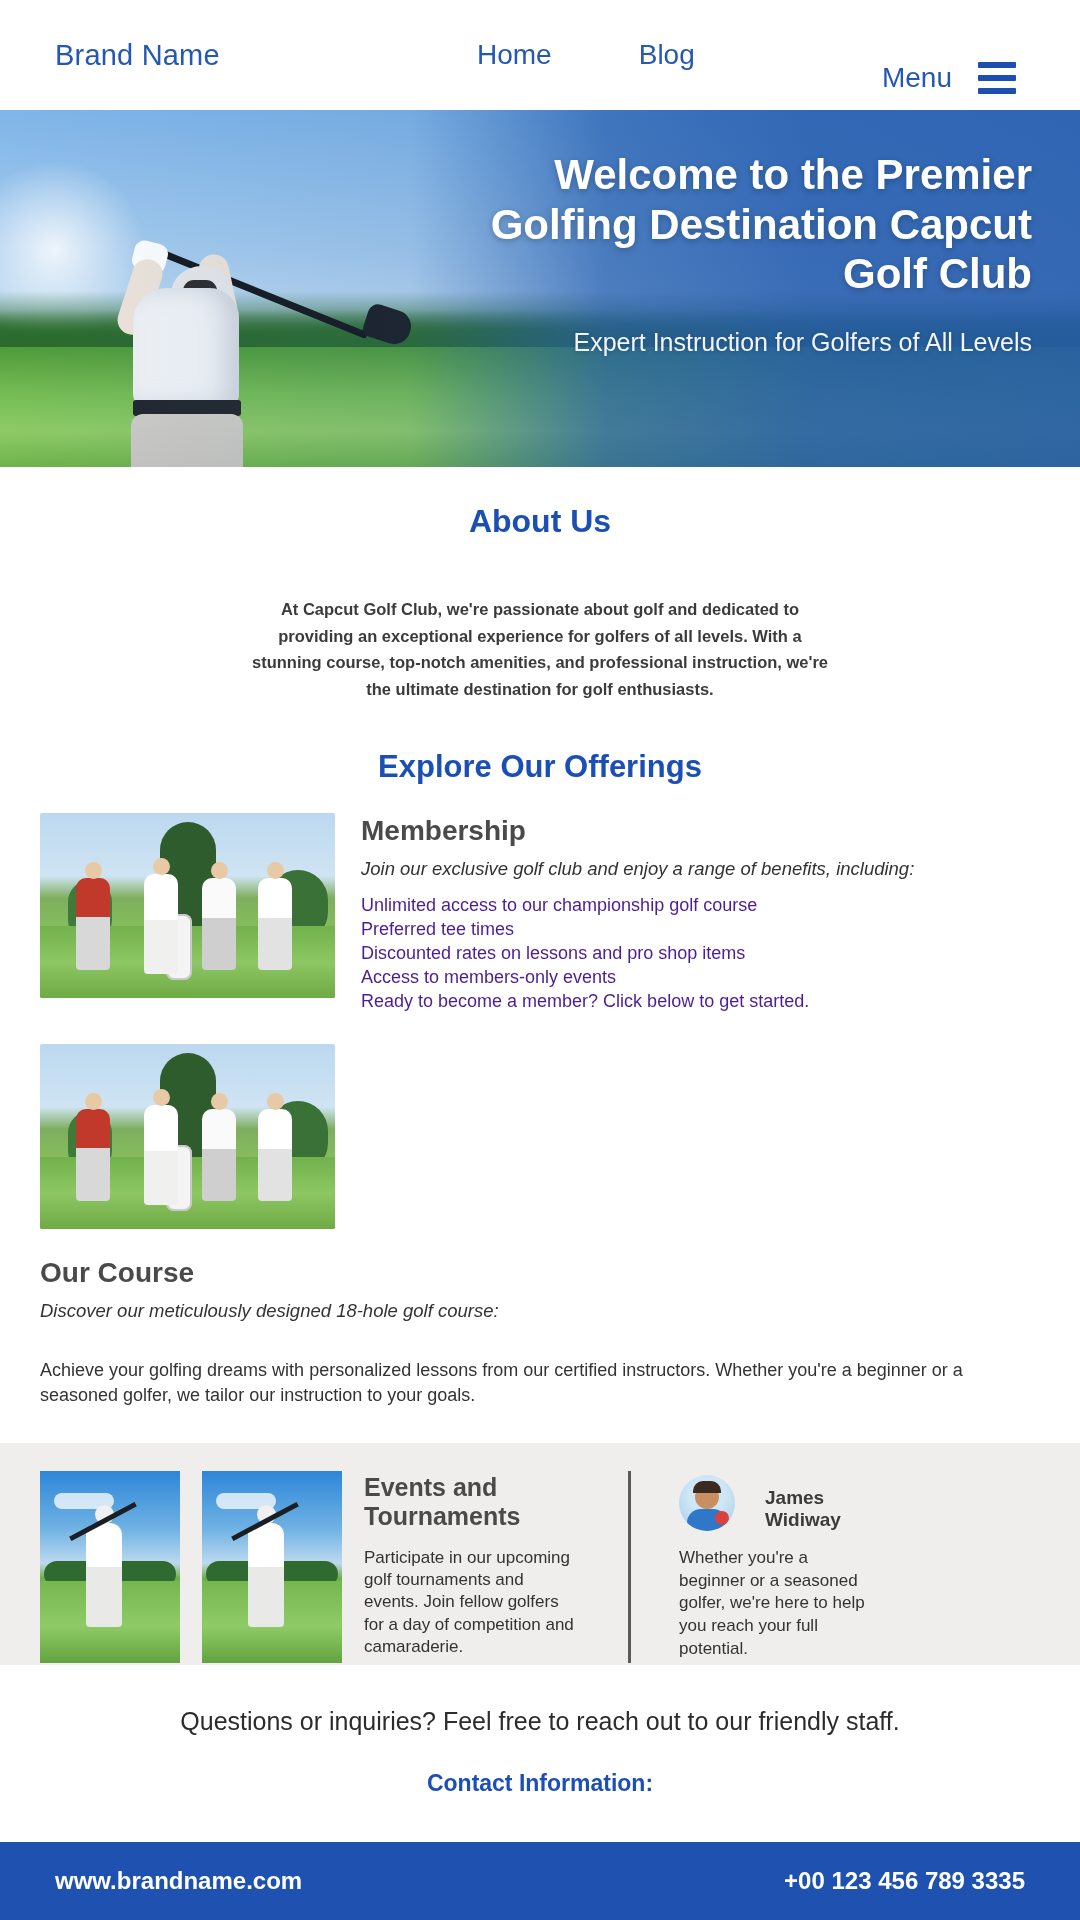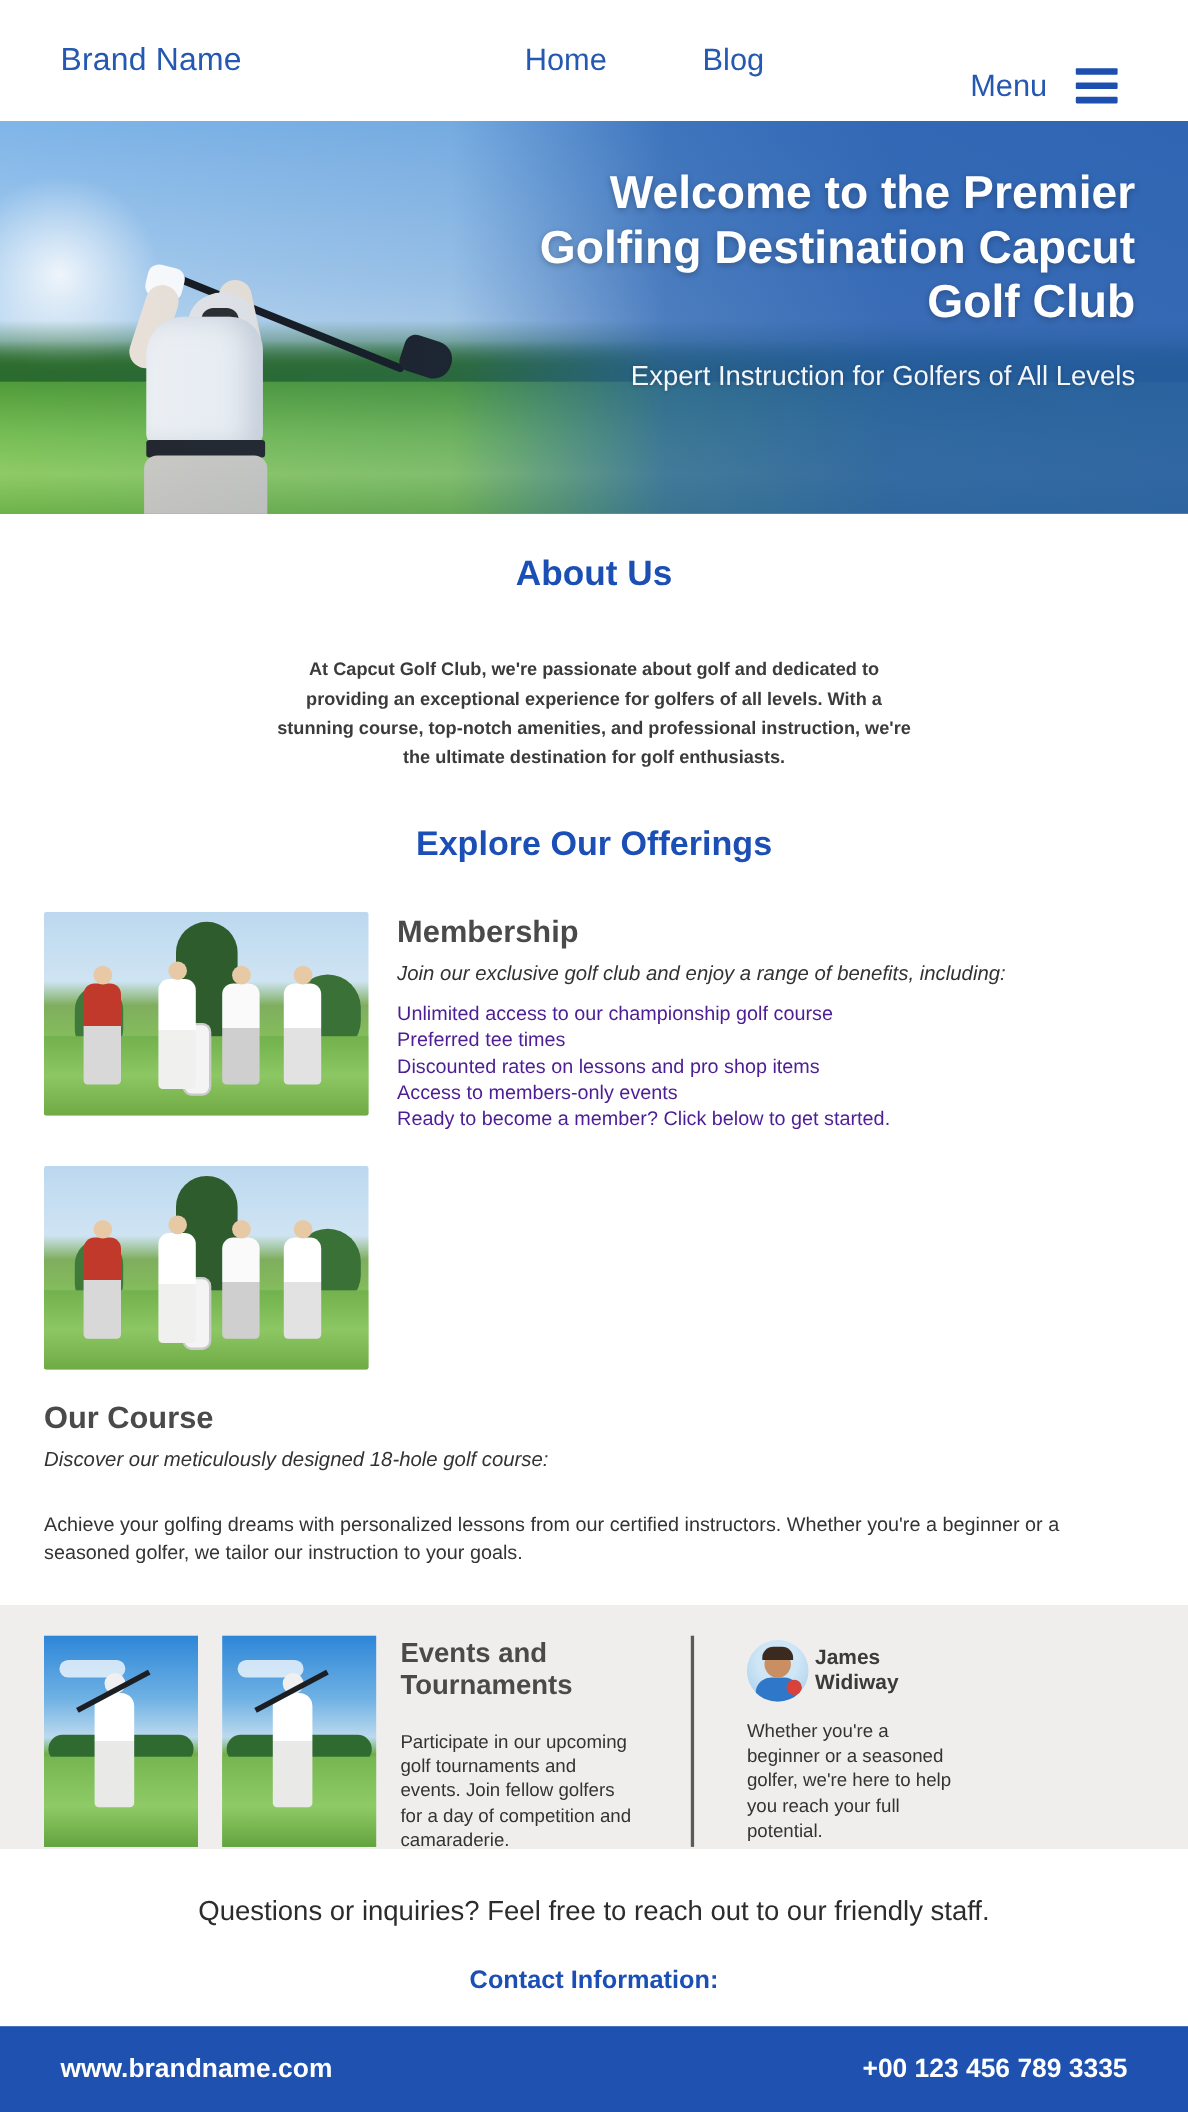--- a/index.html
+++ b/index.html
@@ -192,21 +192,21 @@
     font-size: 31px;
     font-weight: bold;
     text-align: center;
   }
 
   
   .offer-row {
     display: flex;
     gap: 26px;
     padding: 0 40px;
-    margin-top: 44px;
+    margin-top: 28px;
   }
   .offer-row.second { margin-top: 30px; flex-direction: column; }
   .thumb {
     width: 295px;
     height: 185px;
     flex: none;
     border-radius: 2px;
     overflow: hidden;
     position: relative;
     background: linear-gradient(180deg, #bcd8ef 0%, #cfe4f3 34%, #7fae5e 46%, #86c15c 66%, #6eb24b 100%);
@@ -295,29 +295,29 @@
     background: linear-gradient(180deg,#ffffff 0 42%, #e9e9e7 42%); border-radius: 12px 12px 4px 4px;
   }
   .ev-thumb .golfer2:before{
     content:""; position:absolute; top:-18px; left:9px; width:19px; height:19px; border-radius:50%; background:#f0f0f0;
   }
   .ev-thumb .golfer2:after{
     content:""; position:absolute; top:-4px; left:-20px; width:74px; height:5px; background:#1b1e22; transform: rotate(-28deg);
   }
   .ev-body { width: 218px; padding-top: 2px; }
   .ev-title {
-    font-size: 25px; font-weight: bold; color: #4a4a4a; line-height: 1.16; margin-bottom: 26px;
+    font-size: 25px; font-weight: bold; color: #4a4a4a; line-height: 1.16; margin-bottom: 16px;
   }
   .ev-text { font-size: 17px; line-height: 1.32; color: #333; }
 
   .divider-v {
     width: 3px; height: 192px; background: #5a5a5a; margin-left: 24px; flex: none;
   }
   .testimonial { width: 218px; padding-left: 26px; padding-top: 4px; }
-  .t-head { display: flex; align-items: center; gap: 6px; }
+  .t-head { display: flex; align-items: flex-end; gap: 30px; }
   .avatar {
     width: 56px; height: 56px; border-radius: 50%; flex: none; position: relative; overflow: hidden;
     background: radial-gradient(circle at 50% 35%, #cfe6f6 0 40%, #9fc9e8 100%);
   }
   .avatar .face { position:absolute; left:16px; top:10px; width:24px; height:24px; border-radius:50%; background:#c98f63; }
   .avatar .hair { position:absolute; left:14px; top:6px; width:28px; height:12px; border-radius:10px 10px 0 0; background:#3b2a20; }
   .avatar .body { position:absolute; left:8px; bottom:0; width:40px; height:22px; border-radius:14px 14px 0 0; background:#2f77c8; }
   .avatar .badge { position:absolute; right:6px; bottom:6px; width:14px; height:14px; border-radius:50%; background:#d9413c; }
   .t-name { font-size: 19px; font-weight: bold; color: #3b3b3b; line-height: 1.15; }
   .t-text { margin-top: 16px; font-size: 17px; line-height: 1.35; color: #333; }

